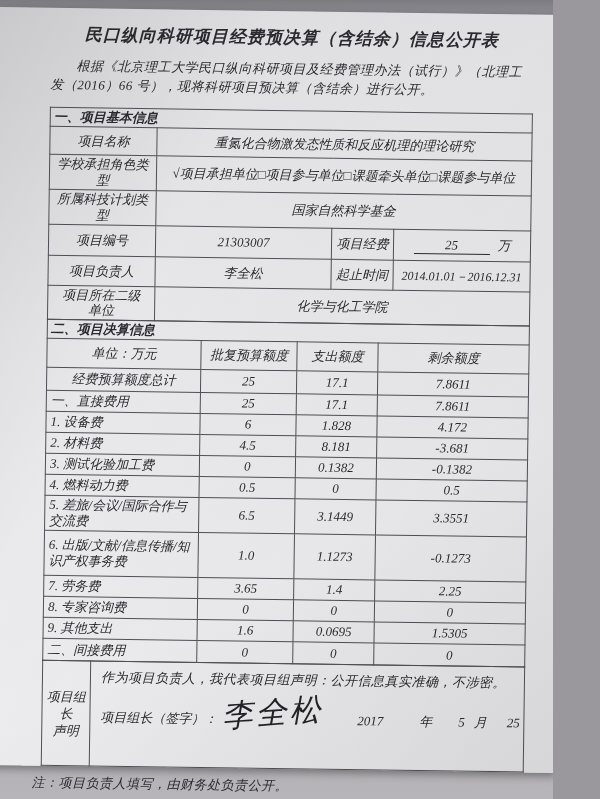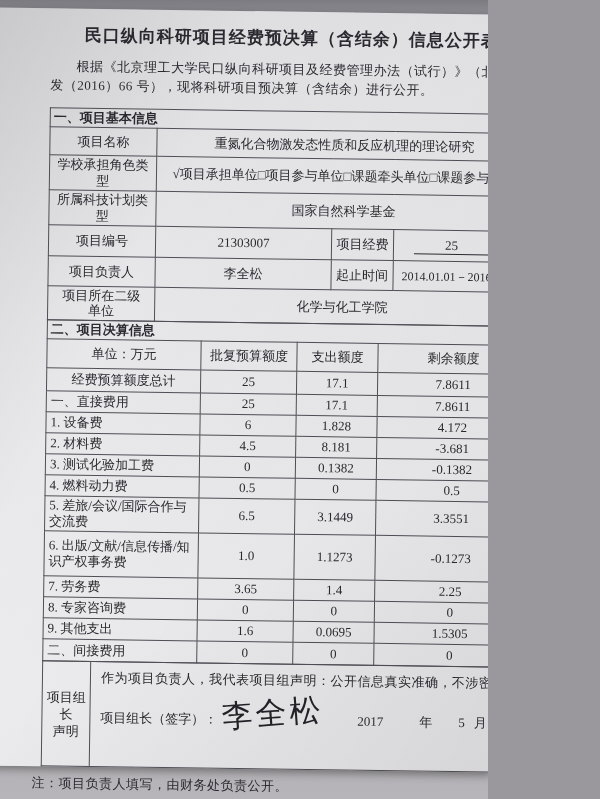--- a/index.html
+++ b/index.html
@@ -4,22 +4,23 @@
 <style>
   html,body{margin:0;padding:0;}
   body{
     width:600px;height:799px;overflow:hidden;
     background:#9a989c;
     font-family:"Liberation Serif","DejaVu Serif",serif;
     color:#2b2a30;
     -webkit-font-smoothing:antialiased;
   }
   .photo{
-    position:relative;width:488px;height:799px;overflow:hidden;
+    position:relative;width:553px;height:799px;overflow:hidden;
     background:linear-gradient(180deg,#7c7b80 0px,#8b8a90 12px,#9f9da2 80px,#a9a7ab 620px,#b7b5b9 799px);
+    font-style:italic;
   }
   .paper{
     position:absolute;left:-10px;right:-8px;top:11px;bottom:30px;
     background:linear-gradient(150deg,#d8d7da 0%,#e6e5e8 32%,#edecee 68%,#e2e1e4 100%);
     transform:rotate(0.8deg);
     box-shadow:0 3px 9px rgba(0,0,0,0.38);
   }
   .paper::after{
     content:"";position:absolute;inset:0;pointer-events:none;
     background:linear-gradient(115deg,rgba(0,0,0,0.07) 0%,rgba(255,255,255,0) 30%,rgba(0,0,0,0.05) 95%);

